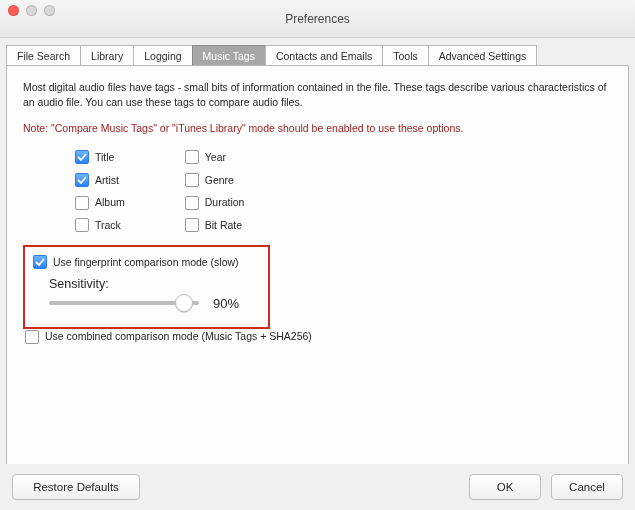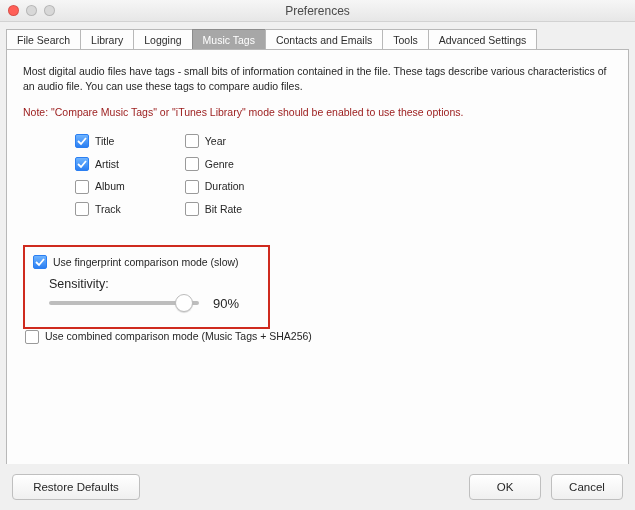--- a/index.html
+++ b/index.html
@@ -7,21 +7,21 @@
     margin: 0;
     font-family: "Helvetica Neue", Arial, sans-serif;
     font-size: 11px;
     color: #262626;
     background: #f0f0f0;
     width: 635px;
     height: 510px;
     overflow: hidden;
   }
   .titlebar {
-    height: 22px;
+    height: 38px;
     background: linear-gradient(#f6f6f6,#e7e7e7);
     border-bottom: 1px solid #d2d2d2;
     display: flex;
     align-items: center;
     position: relative;
   }
   .traffic {
     display: flex;
     gap: 7px;
     position: absolute;
@@ -71,21 +71,21 @@
     padding: 14px 16px 10px 16px;
     font-size: 10.5px;
     line-height: 1.4;
     position: relative;
   }
   .note { color: #9a1a1a; margin: 12px 0 14px 0; }
   .checks {
     display: flex;
     gap: 60px;
     margin-left: 52px;
-    margin-bottom: 28px;
+    margin-bottom: 12px;
   }
   .col { display: flex; flex-direction: column; gap: 8px; }
   .cb {
     display: flex; align-items: center; gap: 6px;
   }
   .box {
     width: 14px; height: 14px;
     border: 1px solid #9a9a9a;
     border-radius: 2px;
     background: #fff;

